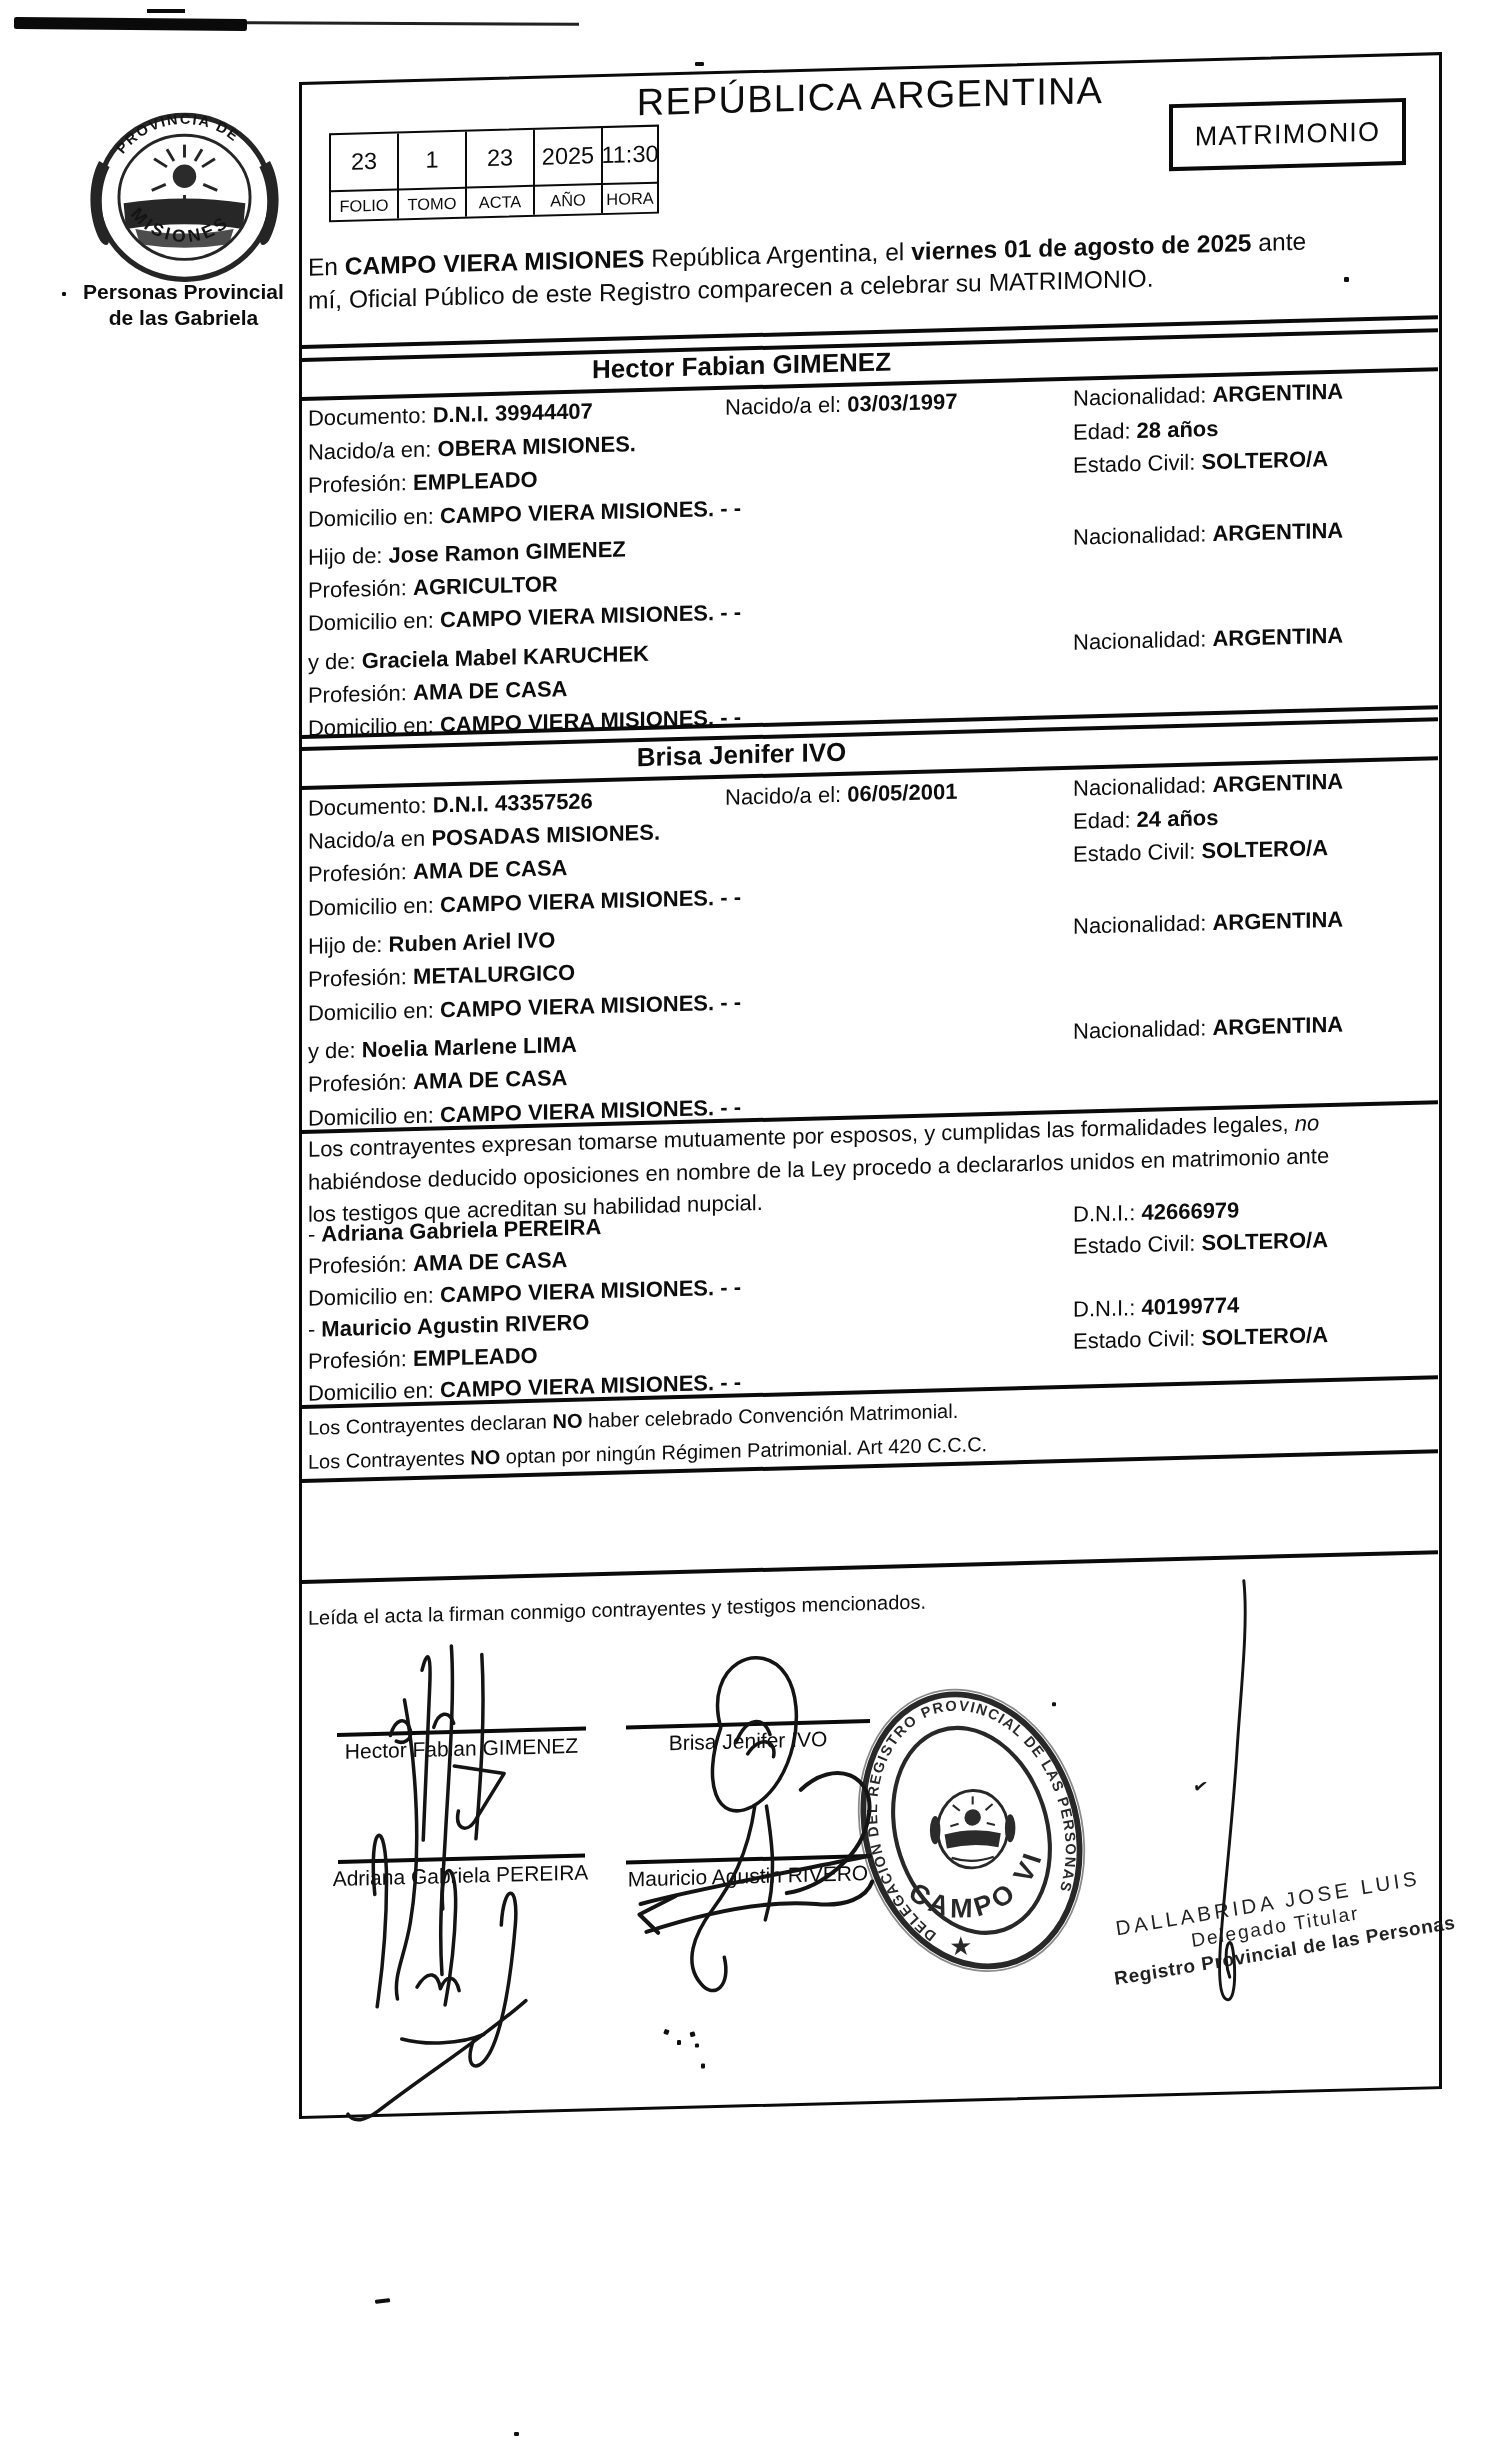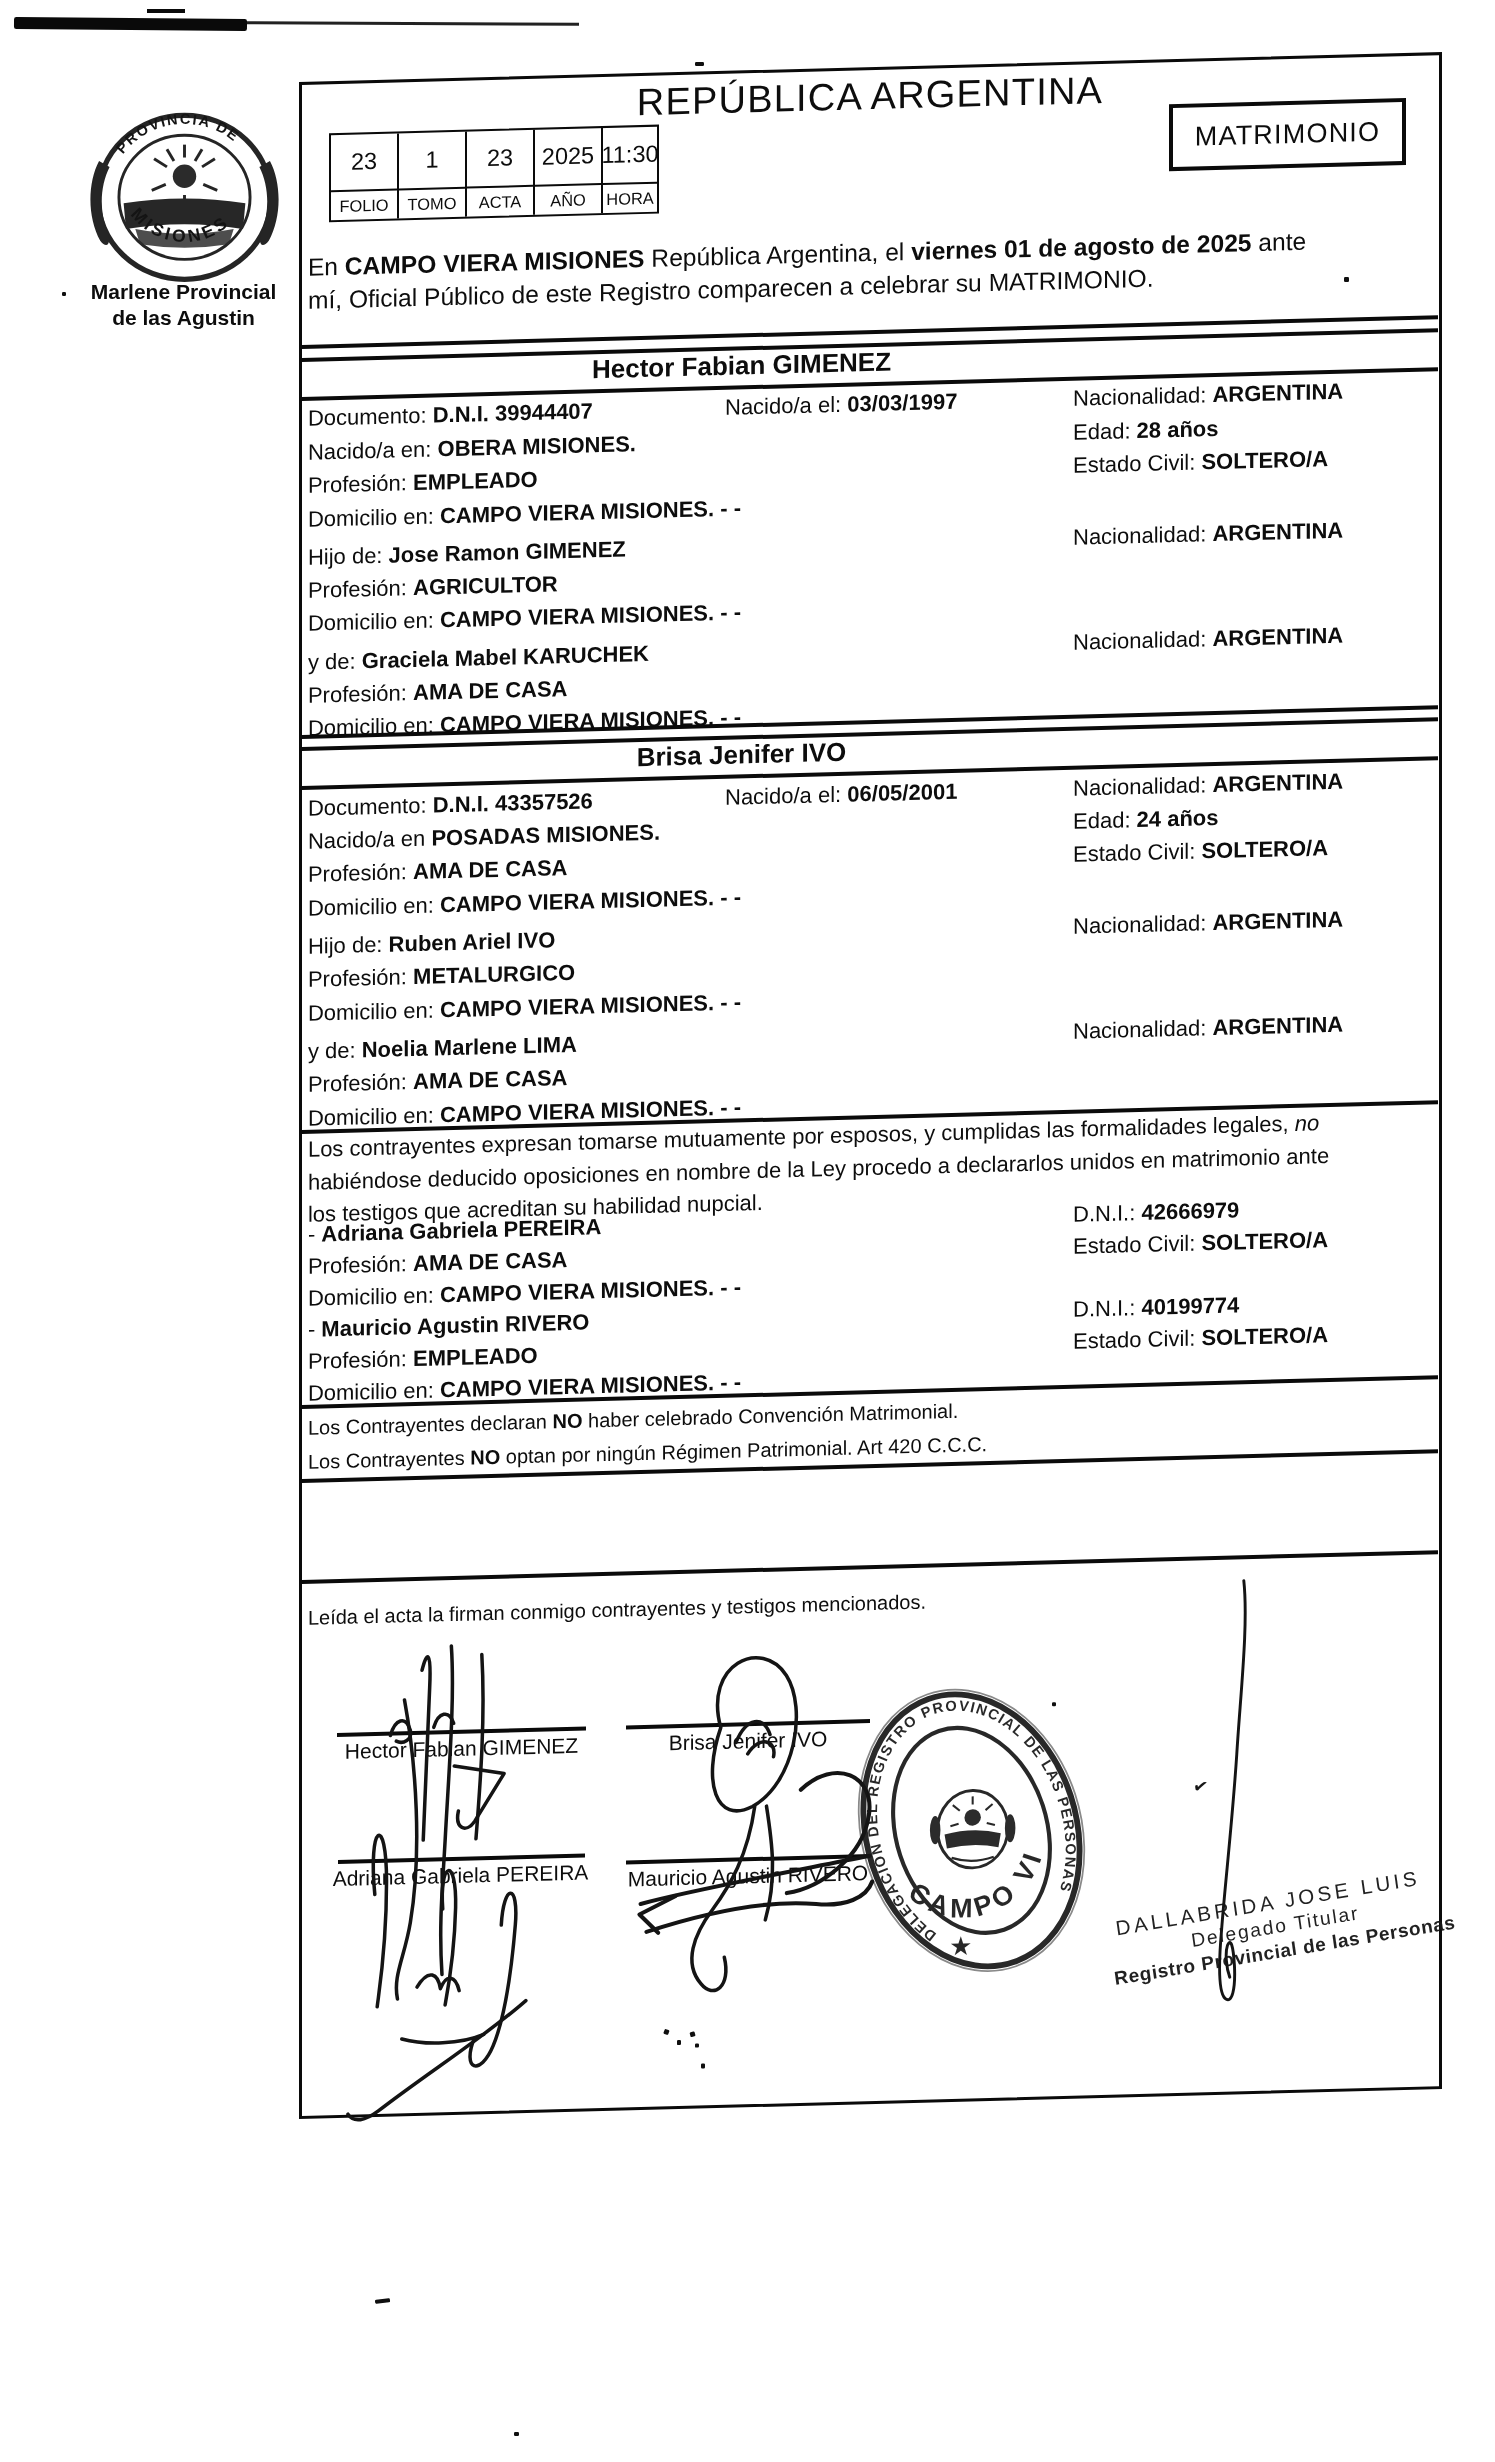--- a/index.html
+++ b/index.html
@@ -86,22 +86,22 @@
       <textPath href="#embTopArc" startOffset="96">PROVINCIA DE</textPath>
     </text>
     <text font-size="30" font-weight="bold" letter-spacing="6" fill="#141414">
       <textPath href="#embBotArc" startOffset="26">MISIONES</textPath>
     </text>
     <defs>
       <path id="embTopArc" d="M 44,170 A 128 122 0 1 1 296,170"></path>
       <path id="embBotArc" d="M 66,158 A 110 104 0 0 0 274,158"></path>
     </defs>
   </svg>
-  <div class="emb-cap" style="left:66px;top:280px;">Marlene Provincial</div>
-  <div class="emb-cap" style="left:66px;top:306px;">de las Agustin</div>
+  <div class="emb-cap" style="left:66px;top:280px;">Personas Provincial</div>
+  <div class="emb-cap" style="left:66px;top:306px;">de las Gabriela</div>
   <div class="speck" style="left:62px;top:292px;width:4.1px;height:4.1px;"></div>
 
   <div id="docbox">
 
     <div class="doc-title">REPÚBLICA ARGENTINA</div>
 
     <div id="regtable">
       <div class="regcol" style="width:66px;">
         <div class="regval">23</div>
         <div class="reglab">FOLIO</div>

